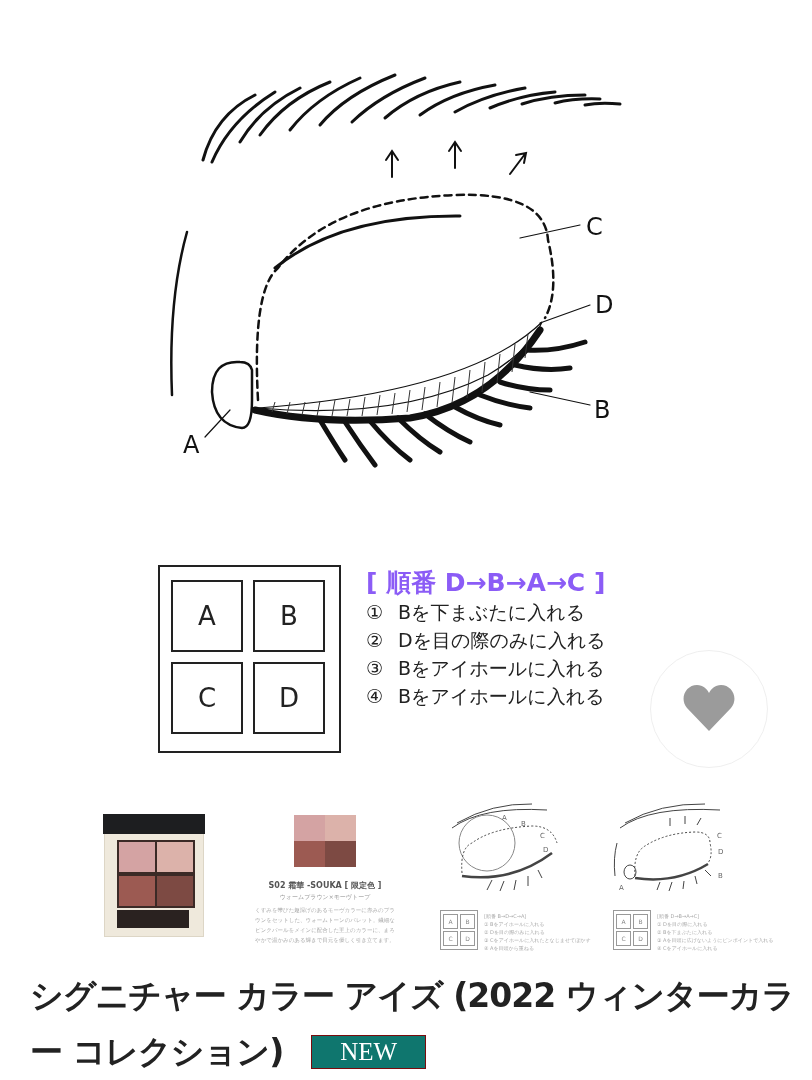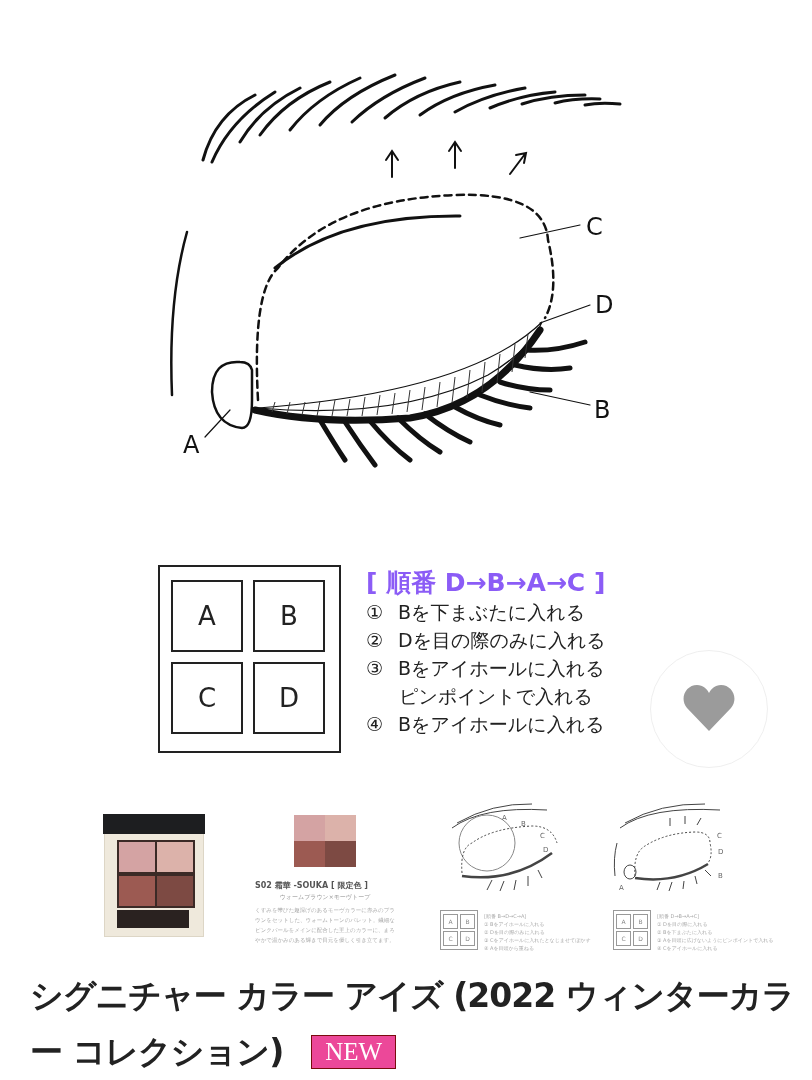--- a/index.html
+++ b/index.html
@@ -18,30 +18,30 @@
     .step .num { display: inline-block; width: 26px; }
     .step.cont { padding-left: 33px; }
     .fav-button { left: 650px; top: 650px; width: 118px; height: 118px; border-radius: 50%;
       border: 1px solid #efefef; background: #fff; box-sizing: border-box; display: flex; align-items: center; justify-content: center; cursor: pointer; }
     .palette { left: 104px; top: 815px; width: 100px; height: 122px; background: #efe9dc; border: 1px solid #ddd6c6; box-sizing: border-box; }
     .palette .lid { position: absolute; left: -2px; top: -2px; width: 102px; height: 20px; background: #1d1e20; }
     .palette .pan { position: absolute; width: 36px; height: 30px; border: 2px solid #3b2a26; }
     .palette .brush { position: absolute; left: 12px; top: 94px; width: 72px; height: 18px; background: #2a2220; }
     .swatch { left: 294px; top: 815px; width: 62px; height: 52px; }
     .swatch div { position: absolute; width: 31px; height: 26px; }
-    .shade-name { left: 255px; top: 880px; width: 140px; text-align: left; font-size: 8px; color: #555; font-weight: bold; }
+    .shade-name { left: 255px; top: 880px; width: 140px; text-align: center; font-size: 8px; color: #555; font-weight: bold; }
     .shade-sub { left: 255px; top: 893px; width: 140px; text-align: center; font-size: 6px; color: #999; }
     .shade-desc { left: 255px; top: 905px; width: 140px; font-size: 5.5px; color: #aaa; line-height: 10px; }
     .mini-legend { width: 38px; height: 40px; border: 1px solid #999; box-sizing: border-box; }
     .mini-legend .c { position: absolute; width: 15px; height: 15px; border: 1px solid #999; font-size: 6px; color: #888; display:flex; align-items:center; justify-content:center; box-sizing: border-box;}
     .mini-text { font-size: 5px; color: #aaa; line-height: 8px; }
     .product-title { left: 30px; top: 968px; width: 770px; font-size: 33px; font-weight: bold; line-height: 56px; color: #222;
       font-family: "DejaVu Sans", sans-serif; letter-spacing: -1px; }
-    .new-badge { display: inline-block; background: #ec4899; color: #fff; font-family: "Liberation Serif", serif; font-weight: normal;
-      font-size: 25px; line-height: 32px; padding: 0 13px; margin-left: 28px; vertical-align: 3px; letter-spacing: 0; border: 1px solid #7a0b0d; margin-top: 8px; }
+    .new-badge { display: inline-block; background: #0f766e; color: #fff; font-family: "Liberation Serif", serif; font-weight: normal;
+      font-size: 25px; line-height: 32px; padding: 0 28px; margin-left: 28px; vertical-align: 3px; letter-spacing: 0; border: 1px solid #7a0b0d; margin-top: 8px; }
   </style>
 </head>
 <body>
 
 <svg class="abs eye-diagram" viewBox="150 55 500 440" width="500" height="440">
   <g stroke="#111" fill="none" stroke-linecap="round">
 
     <path d="M203,160 Q215,115 255,95" stroke-width="3"></path>
     <path d="M212,162 Q230,120 275,92" stroke-width="3"></path>
     <path d="M240,142 Q260,108 300,88" stroke-width="3"></path>
@@ -122,21 +122,20 @@
   <div class="cell" style="left:93px;top:13px;">B</div>
   <div class="cell" style="left:11px;top:95px;">C</div>
   <div class="cell" style="left:93px;top:95px;">D</div>
 </div>
 
 <div class="abs order">
   <div class="order-title">[ 順番 D→B→A→C ]</div>
   <div class="step"><span class="num">①</span> <span>Bを下まぶたに入れる</span></div>
   <div class="step"><span class="num">②</span> <span>Dを目の際のみに入れる</span></div>
   <div class="step"><span class="num">③</span> <span>Bをアイホールに入れる</span></div>
-  <div class="step cont">ピンポイントで入れる</div>
   <div class="step"><span class="num">④</span> <span>Bをアイホールに入れる</span></div>
 </div>
 
 <div class="abs fav-button">
   <svg width="54" height="48" viewBox="0 0 54 48">
     <path d="M27,46 L5,23 C-3,13 4,0 15,0 C21,0 25,4 27,8 C29,4 33,0 39,0 C50,0 57,13 49,23 Z" fill="#9b9b9b"></path>
   </svg>
 </div>
 
 <div class="abs palette">

